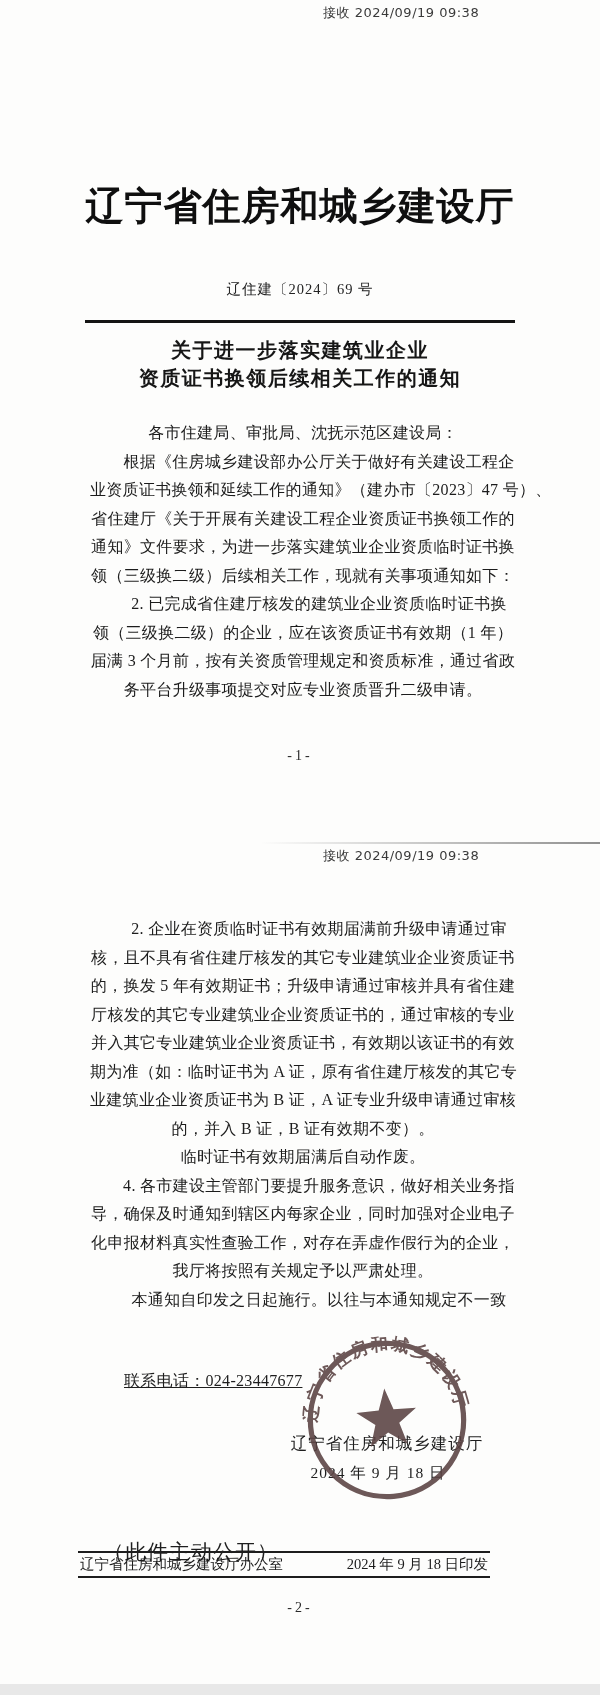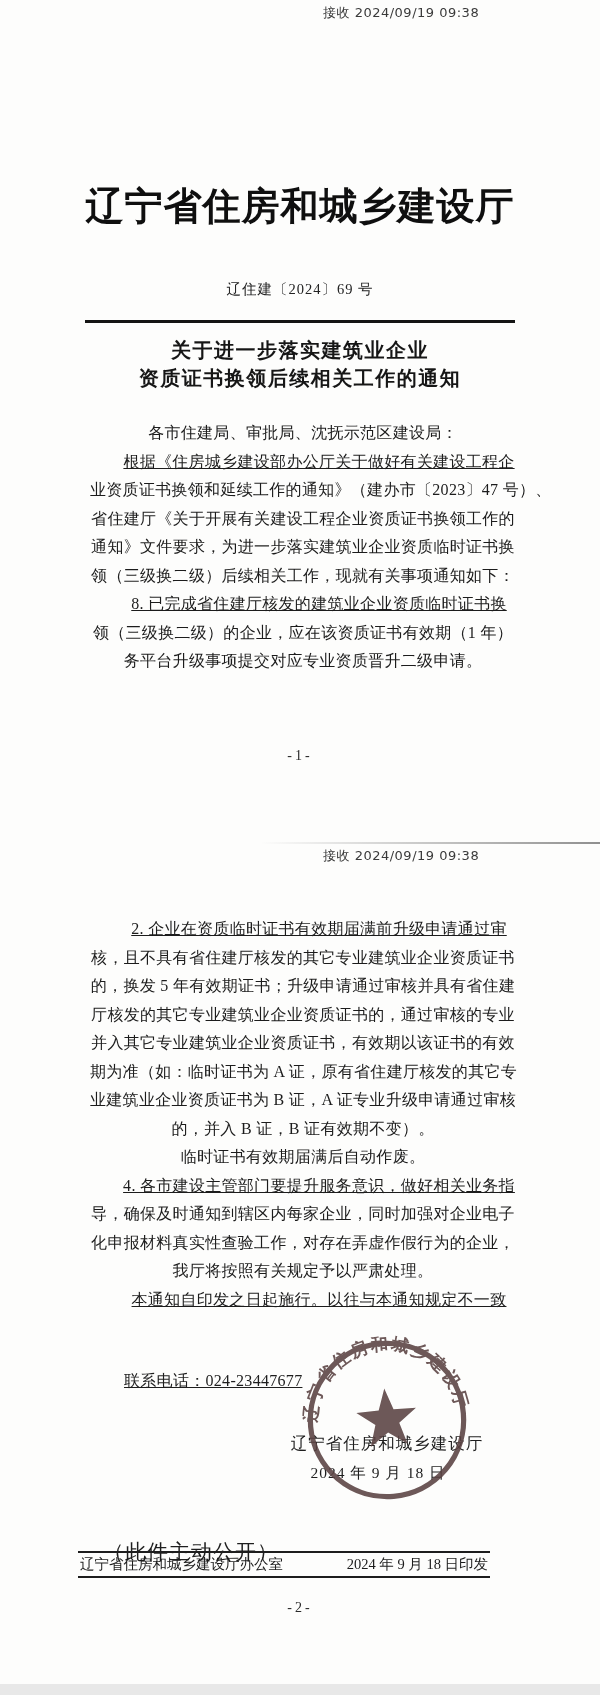--- a/index.html
+++ b/index.html
@@ -17,21 +17,21 @@
   .letterhead{
     left:0;right:0;top:181px;text-align:center;
     font-size:38px;font-weight:900;letter-spacing:1px;color:#0f0f0f;
     white-space:nowrap;
   }
   .docno{left:0;right:0;top:280px;text-align:center;font-size:14.5px;color:#222;letter-spacing:1px;}
   .rule-main{left:85px;top:320px;width:430px;height:3px;background:#141414;}
   .notice-title{left:0;right:0;text-align:center;font-size:20px;font-weight:700;letter-spacing:1.5px;color:#161616;white-space:nowrap;}
   .body-block{left:90px;width:426px;font-size:16px;color:#1c1c1c;text-align:center;}
   .body-block p{margin:0;line-height:28.5px;white-space:nowrap;letter-spacing:.3px;}
-  .body-block p.indent{padding-left:32px;text-decoration:underline;}
+  .body-block p.indent{padding-left:32px;}
   .pageno{left:0;right:0;text-align:center;font-size:14px;letter-spacing:3px;color:#2a2a2a;}
   .page-split{left:260px;top:842px;width:340px;height:2px;
     background:linear-gradient(to right,rgba(90,90,90,0),rgba(70,70,70,.6));}
   .contact{left:124px;top:1371px;font-size:16px;letter-spacing:.3px;white-space:nowrap;text-decoration:underline;}
   .signer{left:262px;top:1433px;width:250px;text-align:center;font-size:16.5px;letter-spacing:1px;white-space:nowrap;}
   .sign-date{left:262px;top:1463px;width:232px;text-align:center;font-size:15.5px;letter-spacing:1px;white-space:nowrap;}
   .seal{left:303px;top:1336px;width:168px;height:168px;transform:rotate(-5deg);opacity:.88;}
   .disclosure{left:103px;top:1538px;font-size:21px;letter-spacing:1px;}
   .f-rule{left:78px;width:412px;height:2px;background:#1d1d1d;}
   .footer-row{left:78px;top:1553px;width:412px;display:flex;justify-content:space-between;
@@ -53,22 +53,23 @@
   <div class="abs notice-title" style="top:337px">关于进一步落实建筑业企业</div>
   <div class="abs notice-title" style="top:365px">资质证书换领后续相关工作的通知</div>
 
   <div class="abs body-block" style="top:419px">
     <p>各市住建局、审批局、沈抚示范区建设局：</p>
     <p class="indent">根据《住房城乡建设部办公厅关于做好有关建设工程企</p>
     <p>业资质证书换领和延续工作的通知》（建办市〔2023〕47 号）、</p>
     <p>省住建厅《关于开展有关建设工程企业资质证书换领工作的</p>
     <p>通知》文件要求，为进一步落实建筑业企业资质临时证书换</p>
     <p>领（三级换二级）后续相关工作，现就有关事项通知如下：</p>
-    <p class="indent">8. 已完成省住建厅核发的建筑业企业资质临时证书换</p>
+    <p class="indent">2. 已完成省住建厅核发的建筑业企业资质临时证书换</p>
     <p>领（三级换二级）的企业，应在该资质证书有效期（1 年）</p>
+    <p>届满 3 个月前，按有关资质管理规定和资质标准，通过省政</p>
     <p>务平台升级事项提交对应专业资质晋升二级申请。</p>
   </div>
 
   <div class="abs pageno" style="top:748px">-1-</div>
 
   <div class="abs page-split"></div>
 
   <div class="abs fax" style="left:323px;top:847px">接收  2024/09/19 09:38</div>
 
   <div class="abs body-block" style="top:915px">

